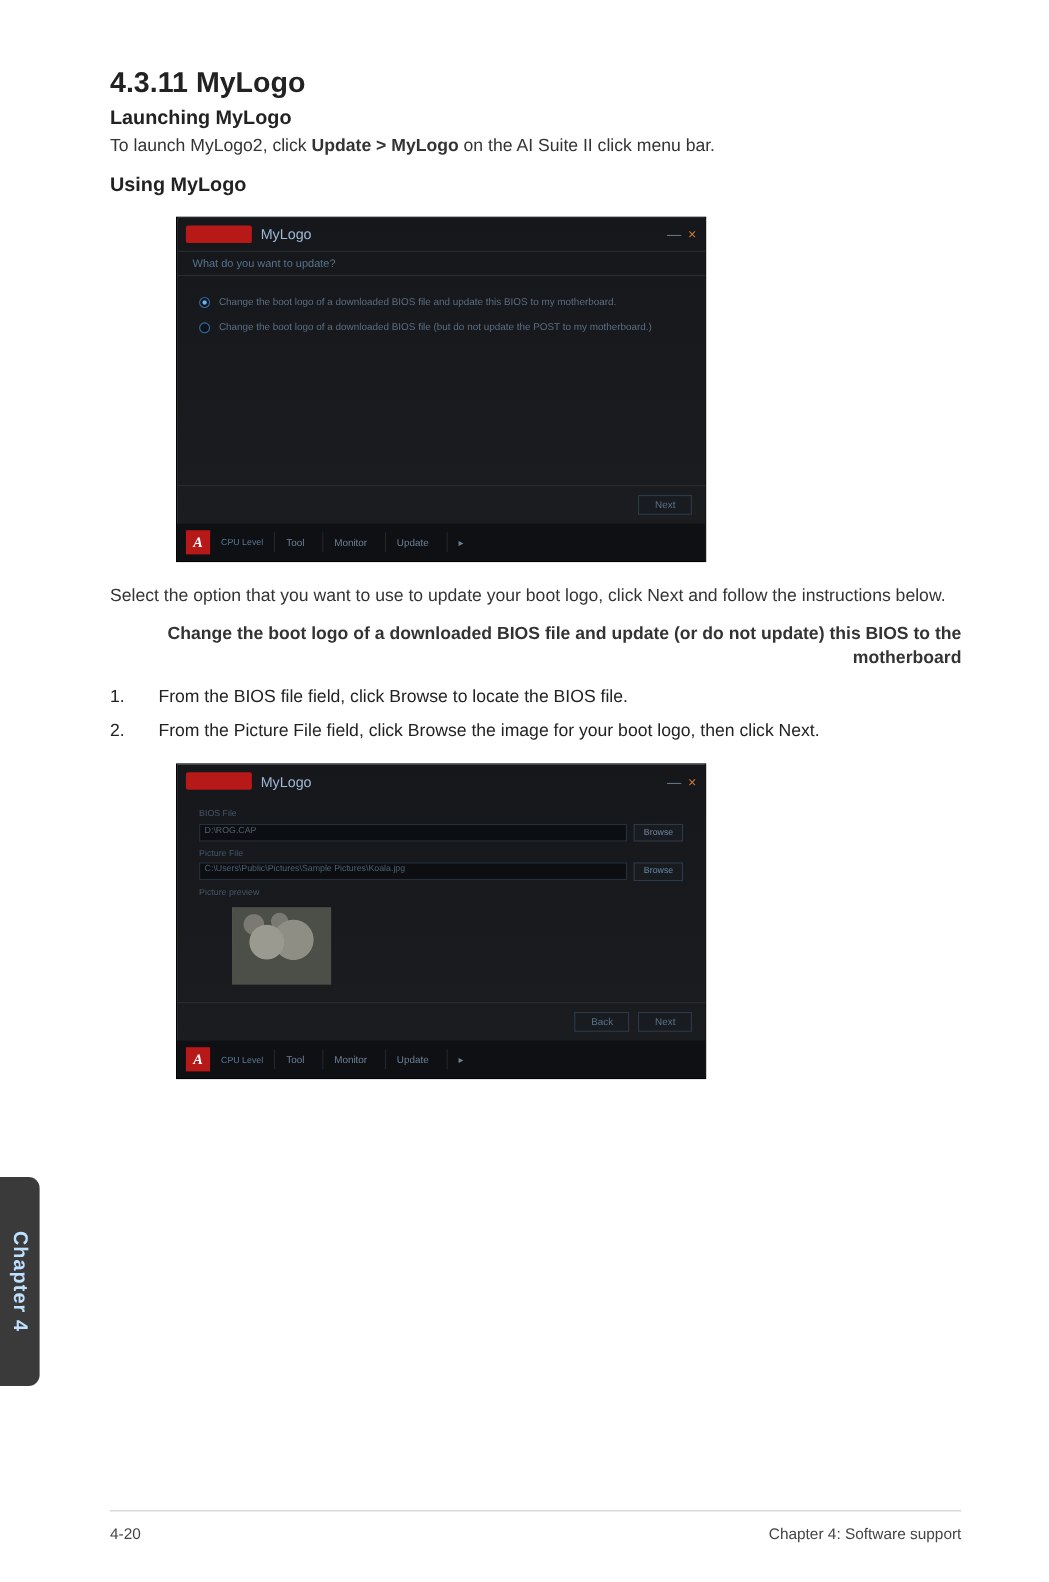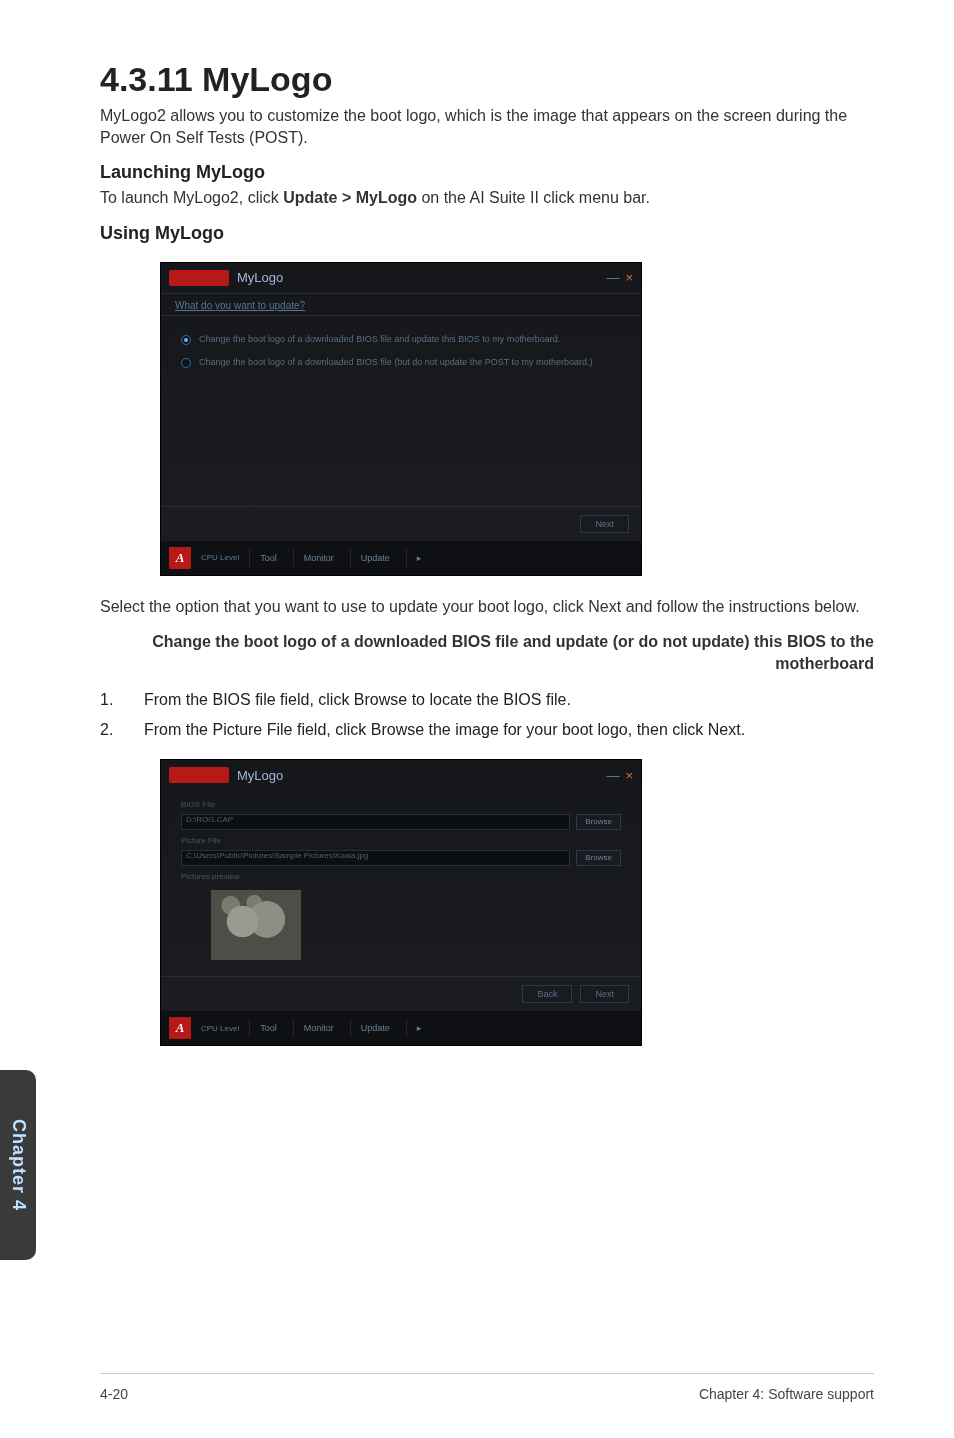--- a/index.html
+++ b/index.html
@@ -1,43 +1,43 @@
 <!DOCTYPE html>
 <html><head>
 <meta charset="utf-8">
 <style>
   * { box-sizing: border-box; margin: 0; padding: 0; }
   html, body { width: 954px; height: 1438px; background: #fff; font-family: Arial, Helvetica, sans-serif; color: #222; }
   .page { padding: 60px 80px 0 100px; position: relative; height: 100%; }
-  .h1 { font-size: 34px; font-weight: bold; margin-bottom: 6px; }
+  .h1 { font-size: 26px; font-weight: bold; margin-bottom: 6px; }
   .p { font-size: 16px; line-height: 1.35; margin-bottom: 14px; color: #333; }
   .h2 { font-size: 18px; font-weight: bold; margin-top: 4px; margin-bottom: 4px; }
   .bold { font-weight: bold; text-align: right; }
   .ol { margin-top: 8px; margin-bottom: 12px; }
   .li { display: flex; gap: 24px; font-size: 16px; line-height: 1.4; margin-bottom: 8px; }
   .li .num { width: 20px; flex: 0 0 20px; }
   .screenshot {
     width: 482px; margin: 18px 0 20px 60px;
     background: linear-gradient(#15171a,#1b1d21);
     border: 1px solid #000; position: relative; font-family: Arial, sans-serif;
   }
   .ss-titlebar { height: 30px; display: flex; align-items: center; padding: 0 8px; color: #9fb8d6; font-size: 13px; }
   .ss-brand { width: 60px; height: 16px; background: #b71818; margin-right: 8px; border-radius: 2px; }
-  .ss-subrow { color: #56748f; font-size: 10px; padding: 6px 14px 4px; border-top: 1px solid #2a2e34; border-bottom: 1px solid #2a2e34; text-decoration: underline; }
+  .ss-subrow { color: #56748f; font-size: 10px; padding: 6px 14px 4px; border-top: 1px solid #2a2e34; border-bottom: 1px solid #2a2e34; }
   .ss-body { padding: 18px 20px 6px 20px; min-height: 190px; color: #5b6e82; font-size: 9px; line-height: 1.3; }
   .radio-row { display: flex; gap: 8px; margin-bottom: 12px; }
   .radio-dot { width: 10px; height: 10px; border-radius: 50%; border: 1px solid #3a6a99; background: #0a1420; flex: 0 0 10px; margin-top: 1px; }
   .radio-dot.on::after { content:""; display:block; width:4px; height:4px; border-radius:50%; background:#6fb0e6; margin:2px; }
   .ss-navrow { display:flex; justify-content:flex-end; padding: 8px 12px; gap:8px; border-top:1px solid #2a2e34; }
   .ss-btn { font-size:9px; color:#5b7186; border:1px solid #2e3947; padding:3px 14px; background:#181c21; }
   .ss-bottom { display:flex; align-items:center; gap:6px; padding:6px 8px; background:#0e1013; }
   .ss-badge { width:22px; height:22px; background:#b71818; display:flex; align-items:center; justify-content:center; color:#fff; font-style:italic; font-weight:bold; font-size:13px; font-family: Georgia, serif; }
   .ss-cpu { font-size:8px; color:#5a7a9a; padding:2px 4px; }
   .ss-tab { font-size:9px; color:#6b8196; padding:4px 10px; border-left:1px solid #23272c; }
-  .ss-input-row { display:flex; align-items:center; gap:6px; margin-bottom:6px; }
+  .ss-input-row { display:flex; align-items:flex-start; gap:6px; margin-bottom:6px; }
   .ss-input { flex:1; height:16px; background:#0c0e11; border:1px solid #26303a; color:#4f6073; font-size:8px; padding:0 4px; }
   .ss-browse { font-size:8px; color:#6986a0; border:1px solid #2e3947; padding:2px 8px; background:#181c21; }
   .ss-label { font-size:8px; color:#45566a; margin-bottom:3px; }
   .ss-preview { width:90px; height:70px; background:linear-gradient(#6a6d63,#4e5149); margin:8px 0 10px 30px; position:relative; overflow:hidden; }
   .ss-koala { position:absolute; inset:0; background:
      radial-gradient(circle at 35% 45%, #9a9a90 22%, transparent 23%),
      radial-gradient(circle at 62% 42%, #8e8e84 26%, transparent 27%),
      radial-gradient(circle at 22% 22%, #7a7a72 10%, transparent 11%),
      radial-gradient(circle at 48% 18%, #7a7a72 10%, transparent 11%),
      #4c4f47; }
@@ -54,21 +54,20 @@
   .footer-line { position:absolute; left:100px; right:80px; bottom:64px; height:1px; background:#ccc; }
   .close-x { margin-left:auto; color:#cf7a38; font-size:13px; }
   .min-d { color:#6b8196; margin-right:6px; }
 </style>
 </head>
 <body>
 
 <div class="page">
 
   <div class="h1">4.3.11    MyLogo</div>
-  <div class="p">MyLogo2 allows you to customize the boot logo, which is the image that appears on the screen during the Power On Self Tests (POST).</div>
 
   <div class="h2">Launching MyLogo</div>
   <div class="p">
     <span>To launch MyLogo2, click </span><span class="bold">Update &gt; MyLogo</span><span> on the AI Suite II click menu bar.</span>
   </div>
 
   <div class="h2">Using MyLogo</div>
 
   <div class="screenshot">
     <div class="ss-titlebar">
@@ -126,21 +125,21 @@
       <div class="ss-label">BIOS File</div>
       <div class="ss-input-row">
         <div class="ss-input">D:\ROG.CAP</div>
         <div class="ss-browse">Browse</div>
       </div>
       <div class="ss-label">Picture File</div>
       <div class="ss-input-row">
         <div class="ss-input">C:\Users\Public\Pictures\Sample Pictures\Koala.jpg</div>
         <div class="ss-browse">Browse</div>
       </div>
-      <div class="ss-label">Pictures preview</div>
+      <div class="ss-label">Picture preview</div>
       <div class="ss-preview">
         <div class="ss-koala"></div>
       </div>
     </div>
     <div class="ss-navrow">
       <div class="ss-btn">Back</div>
       <div class="ss-btn">Next</div>
     </div>
     <div class="ss-bottom">
       <div class="ss-badge">A</div>

